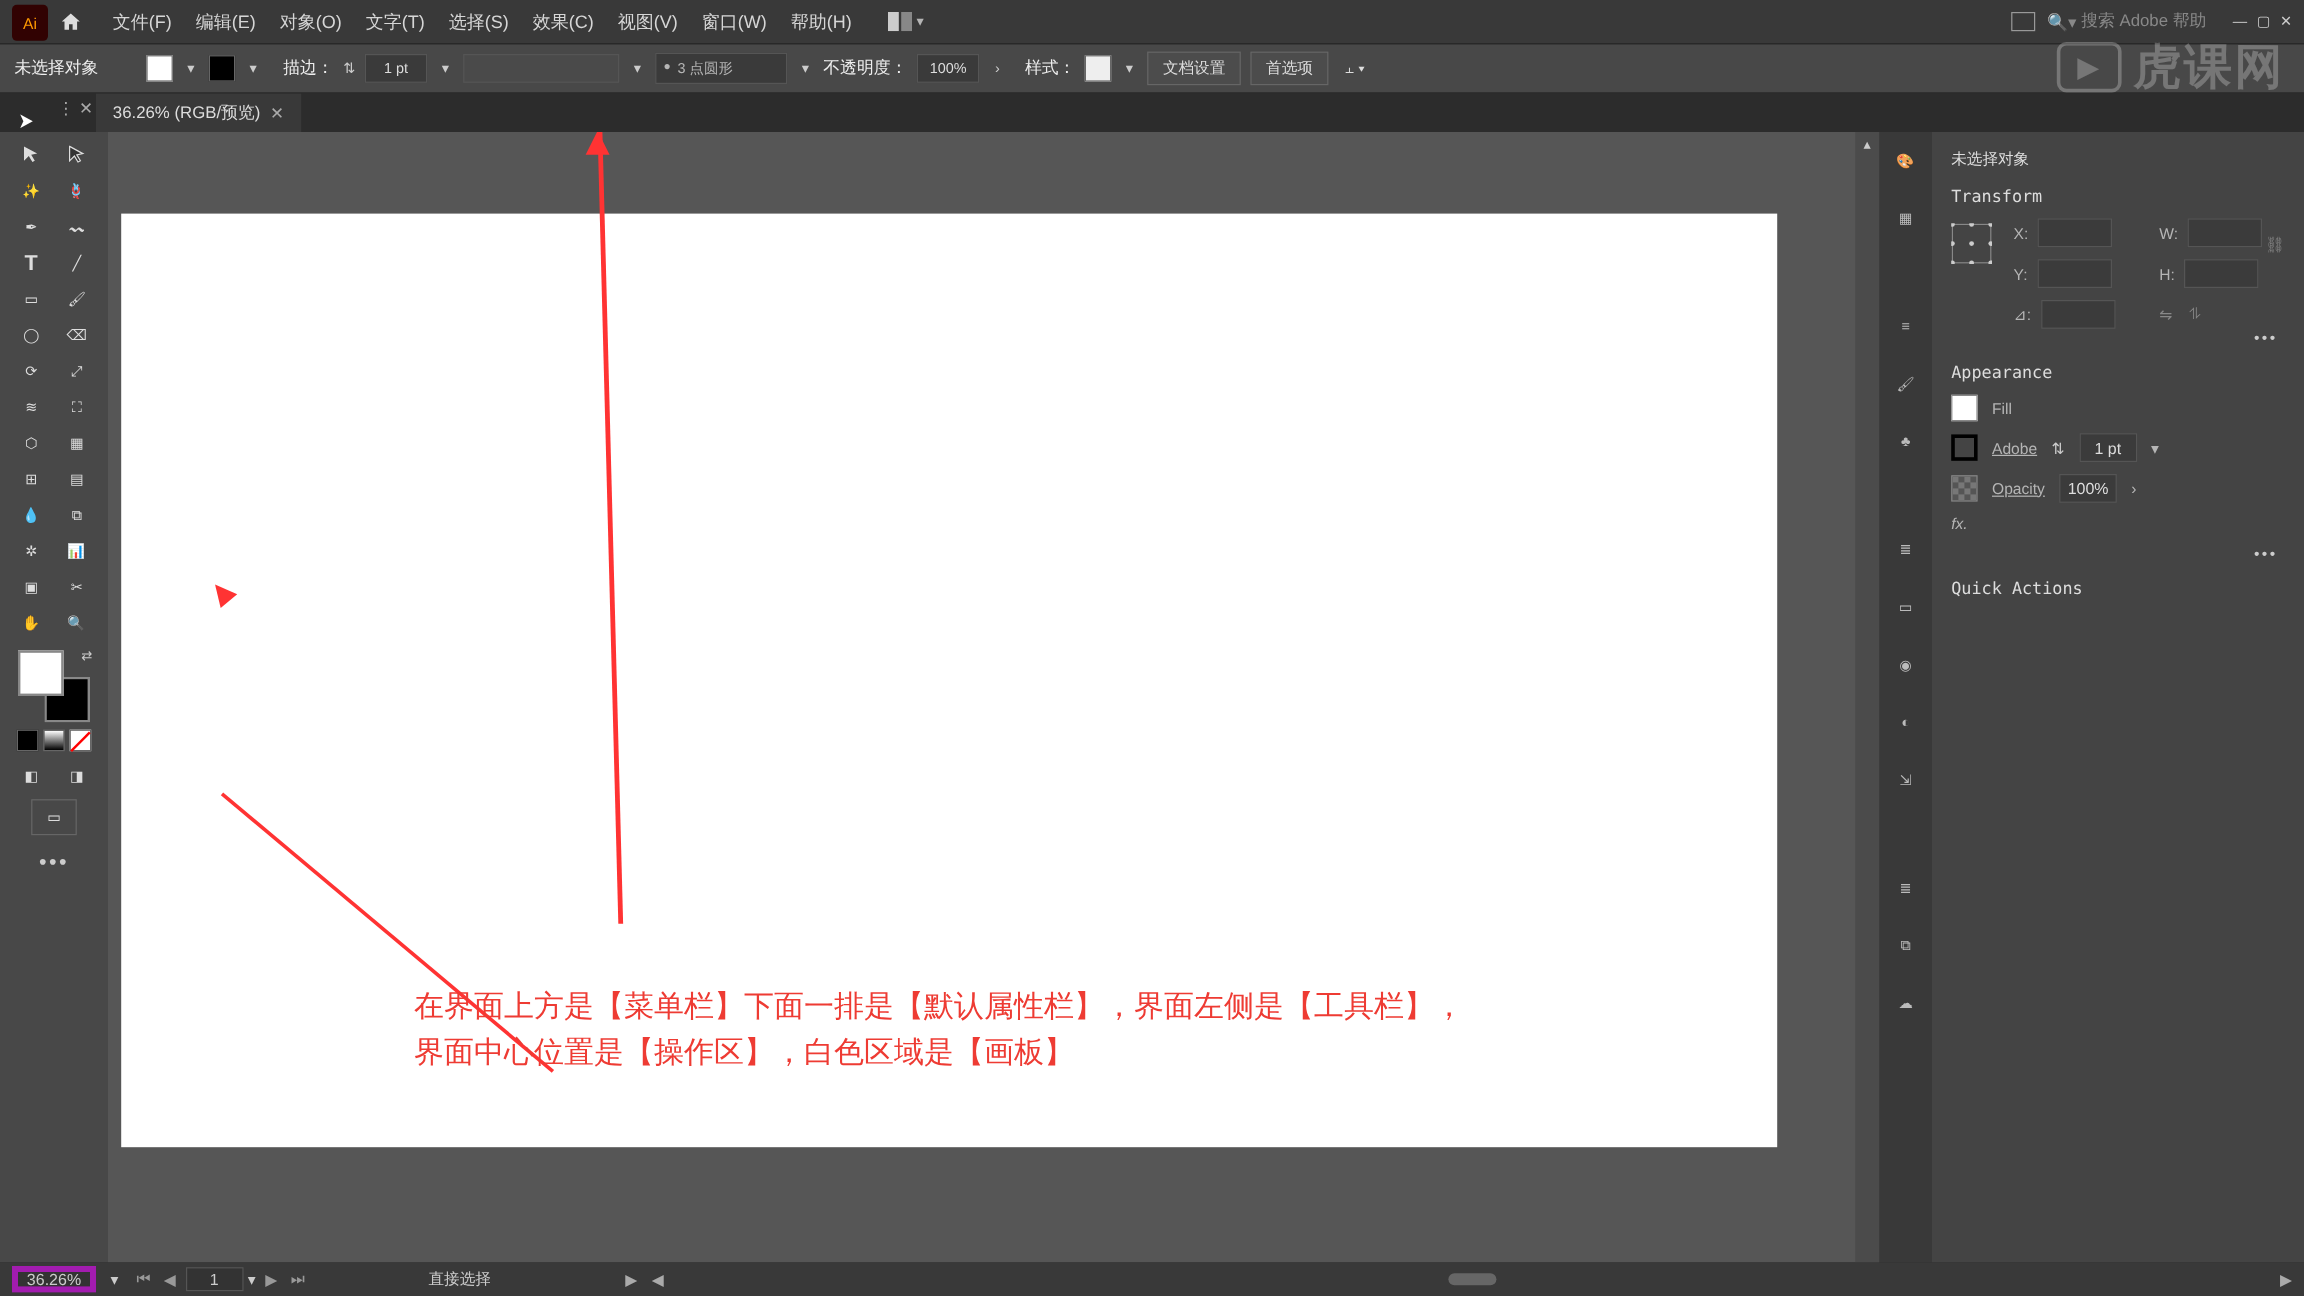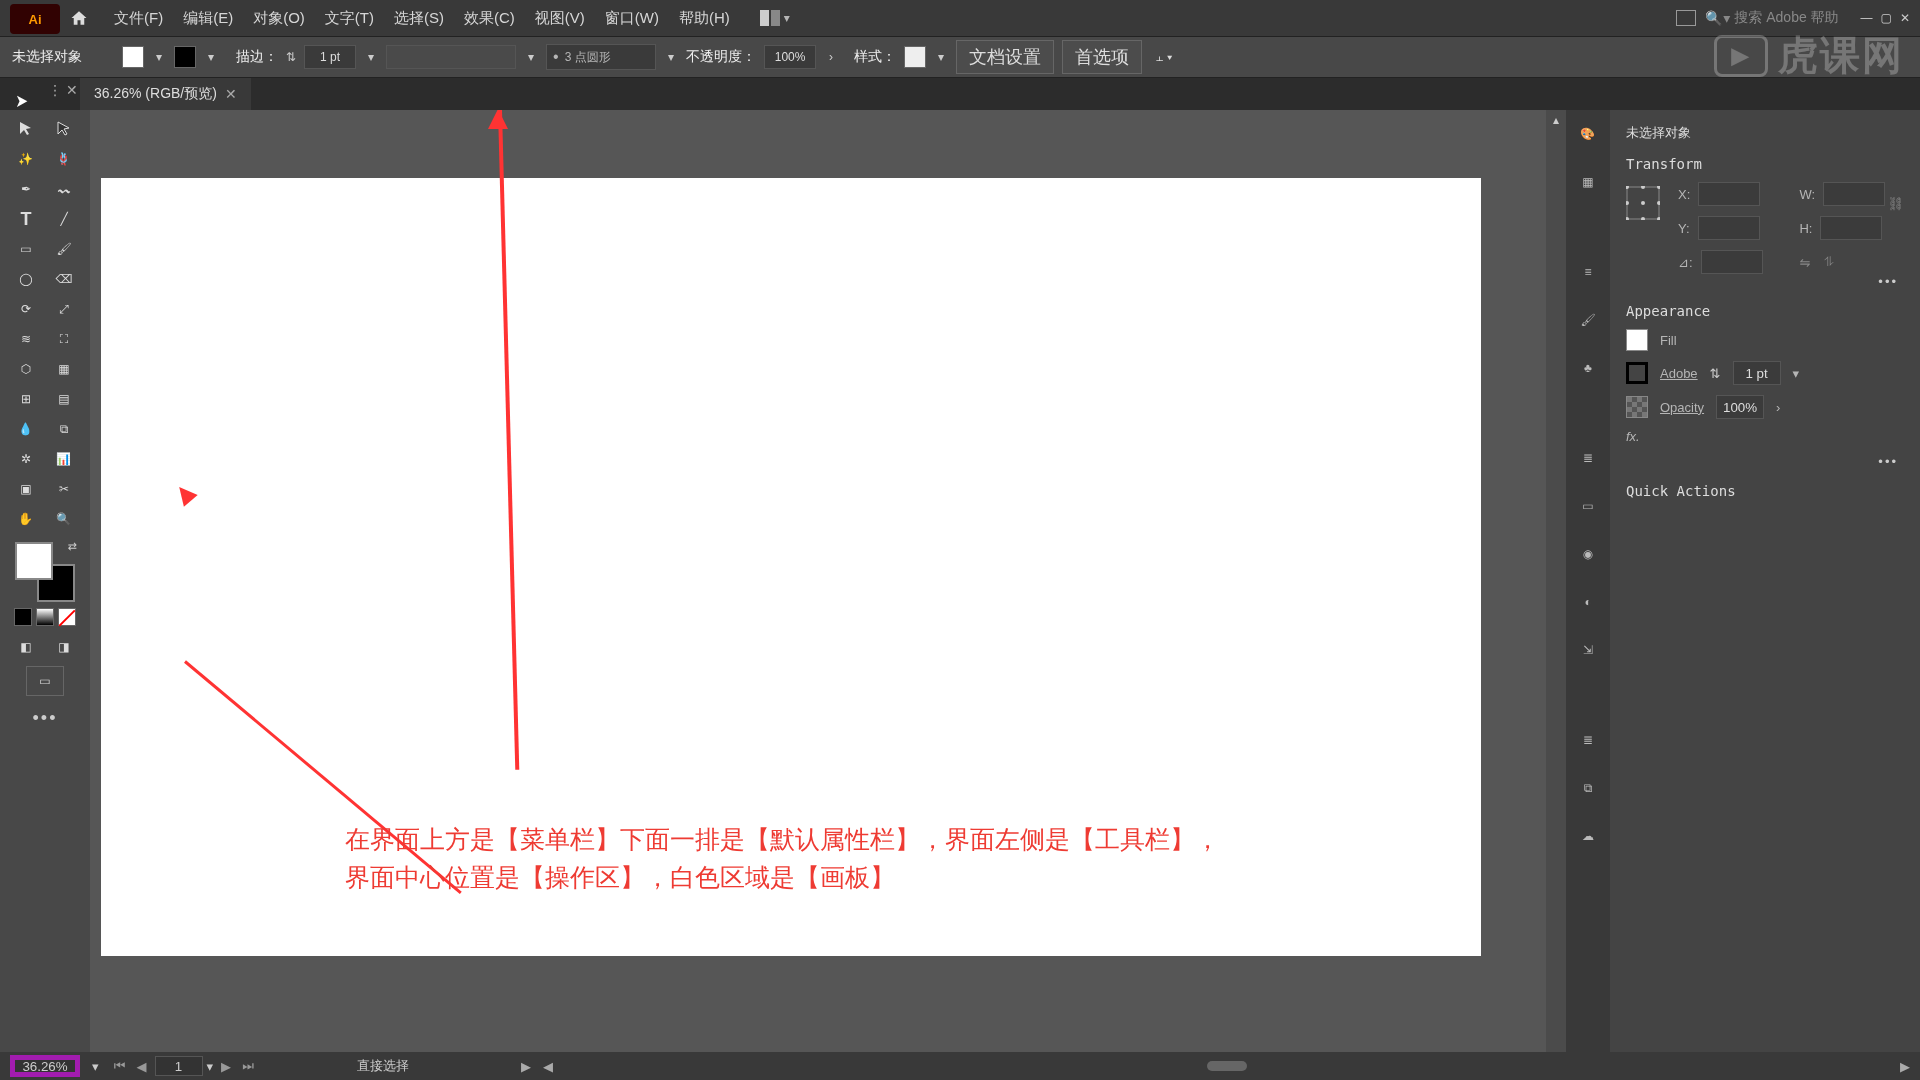--- a/index.html
+++ b/index.html
@@ -1,31 +1,31 @@
 <!DOCTYPE html>
 <html><head>
 <meta charset="utf-8">
 <style>
 * { margin:0; padding:0; box-sizing:border-box; font-family:"Microsoft YaHei",sans-serif; }
 body { background:#2e2e2e; color:#b5b5b5; font-size:12px; width:1920px; height:1080px; overflow:hidden; position:relative; }
 .menubar { height:36px; background:#393939; display:flex; align-items:center; padding:0 10px; gap:0; }
-.ai-logo { width:50px; height:30px; background:#310202; color:#ff9a00; font-weight:bold; display:flex; align-items:center; justify-content:center; border-radius:4px; margin-right:8px; font-size:13px; position:relative; top:1px; }
+.ai-logo { width:30px; height:30px; background:#310202; color:#ff9a00; font-weight:normal; display:flex; align-items:center; justify-content:center; border-radius:4px; margin-right:8px; font-size:13px; position:relative; top:1px; }
 .home-icon { width:22px; height:22px; margin-right:14px; cursor:pointer; display:flex; align-items:center; justify-content:center; }
 .menu-item { padding:6px 10px; cursor:pointer; color:#d6d6d6; font-size:15px; }
 .menu-right { margin-left:auto; display:flex; align-items:center; gap:10px; }
 .search-box { display:flex; align-items:center; gap:4px; color:#888; font-size:14px; }
 .win-ctrl { display:flex; gap:8px; margin-left:12px; }
 .layout-icon { display:flex; align-items:center; gap:4px; margin-left:20px; }
 .controlbar { height:42px; background:#484848; display:flex; align-items:center; padding:0 12px; gap:8px; border-top:1px solid #222; border-bottom:1px solid #222; }
 .ctrl-label { color:#eee; font-size:14px; }
 .swatch { width:22px; height:22px; border:1px solid #666; }
 .drop-arrow { width:14px; display:flex; align-items:center; justify-content:center; color:#ccc; cursor:pointer; }
 .ctrl-input { width:52px; height:24px; background:#3a3a3a; border:1px solid #555; color:#ddd; text-align:center; font-size:12px; }
 .ctrl-wide { width:130px; }
-.ctrl-button { padding:4px 12px; background:#4c4c4c; color:#ddd; border:1px solid #666; cursor:pointer; font-size:18px; }
+.ctrl-button { padding:4px 12px; background:#4c4c4c; color:#ddd; border:1px solid #666; cursor:pointer; font-size:13px; }
 .tabarea { height:32px; background:#2c2c2c; display:flex; align-items:center; padding-left:80px; }
 .doc-tab { height:32px; display:flex; align-items:center; padding:0 14px; color:#ddd; background:#393939; gap:8px; font-size:14px; }
 .tab-close { color:#aaa; cursor:pointer; }
 .main-area { position:absolute; top:110px; bottom:28px; left:0; right:0; display:flex; }
 .toolbox { width:90px; background:#484848; display:flex; flex-direction:column; align-items:center; padding-top:4px; }
 .tool-row { display:flex; }
 .tool-btn { width:38px; height:30px; display:flex; align-items:center; justify-content:center; cursor:pointer; color:#ddd; }
 .color-picker { position:relative; width:60px; height:60px; margin-top:8px; }
 .cp-front { position:absolute; width:38px; height:38px; background:#fff; border:2px solid #888; top:0; left:0; }
 .cp-back { position:absolute; width:38px; height:38px; background:#000; border:2px solid #888; bottom:0; right:0; }

